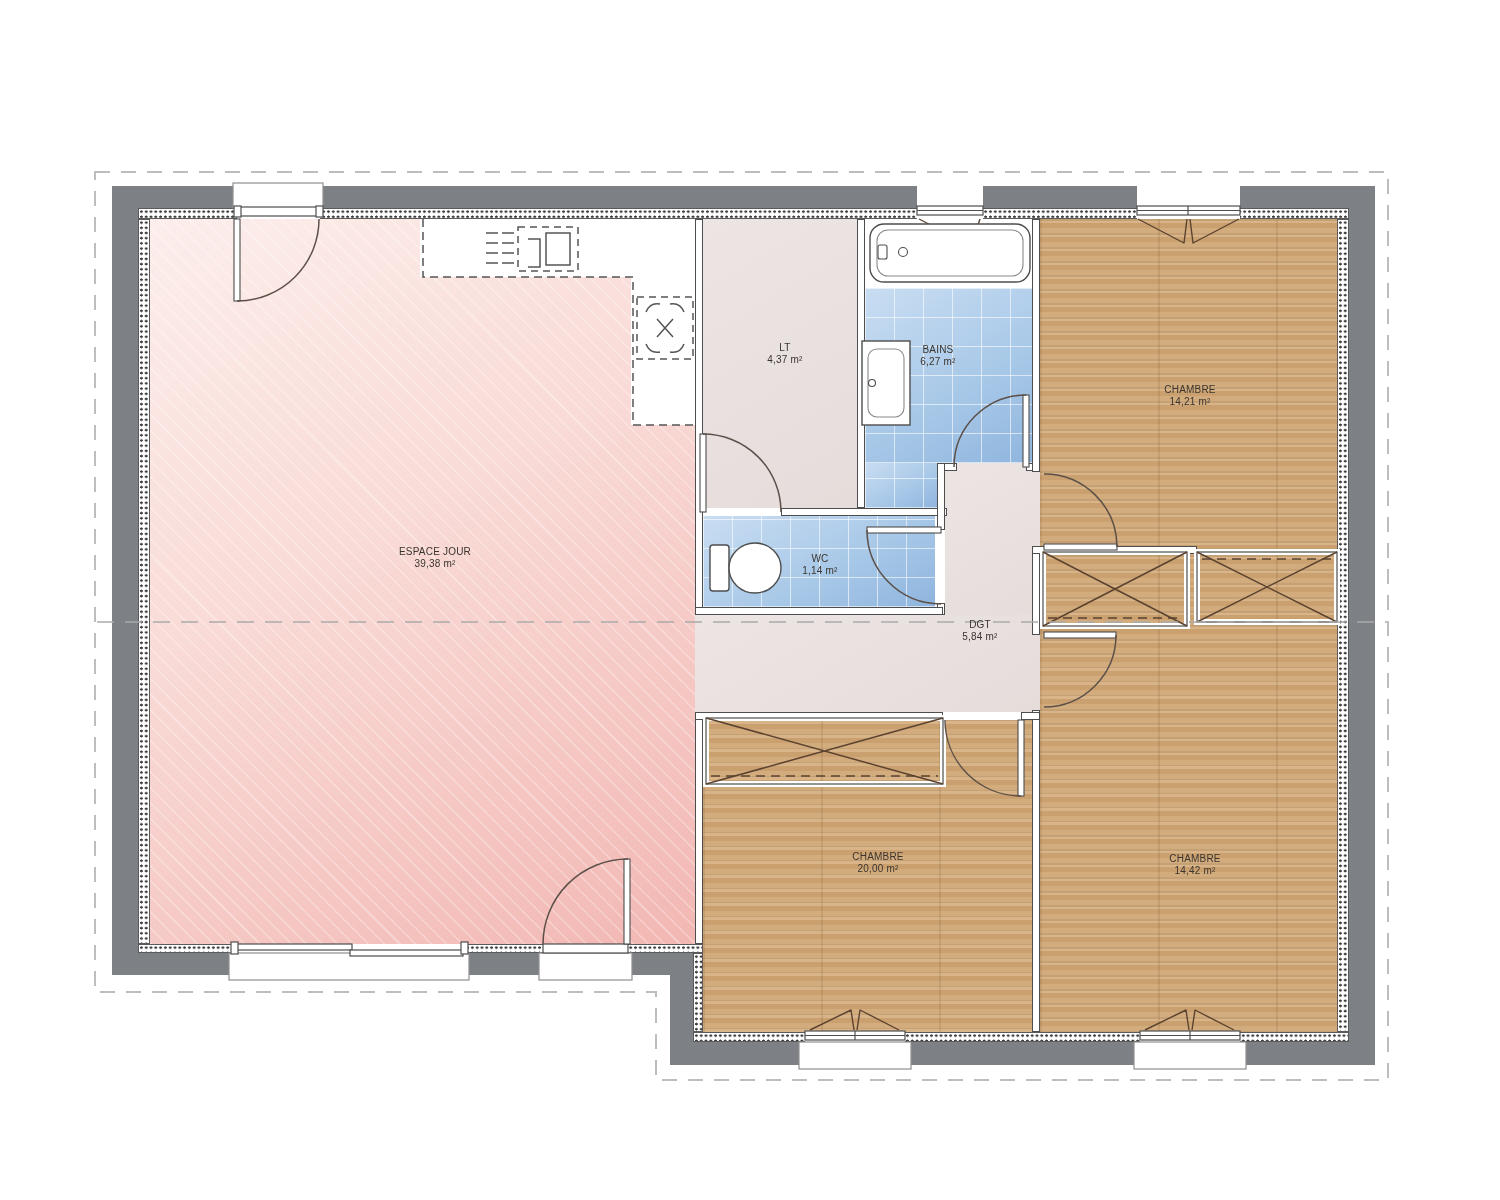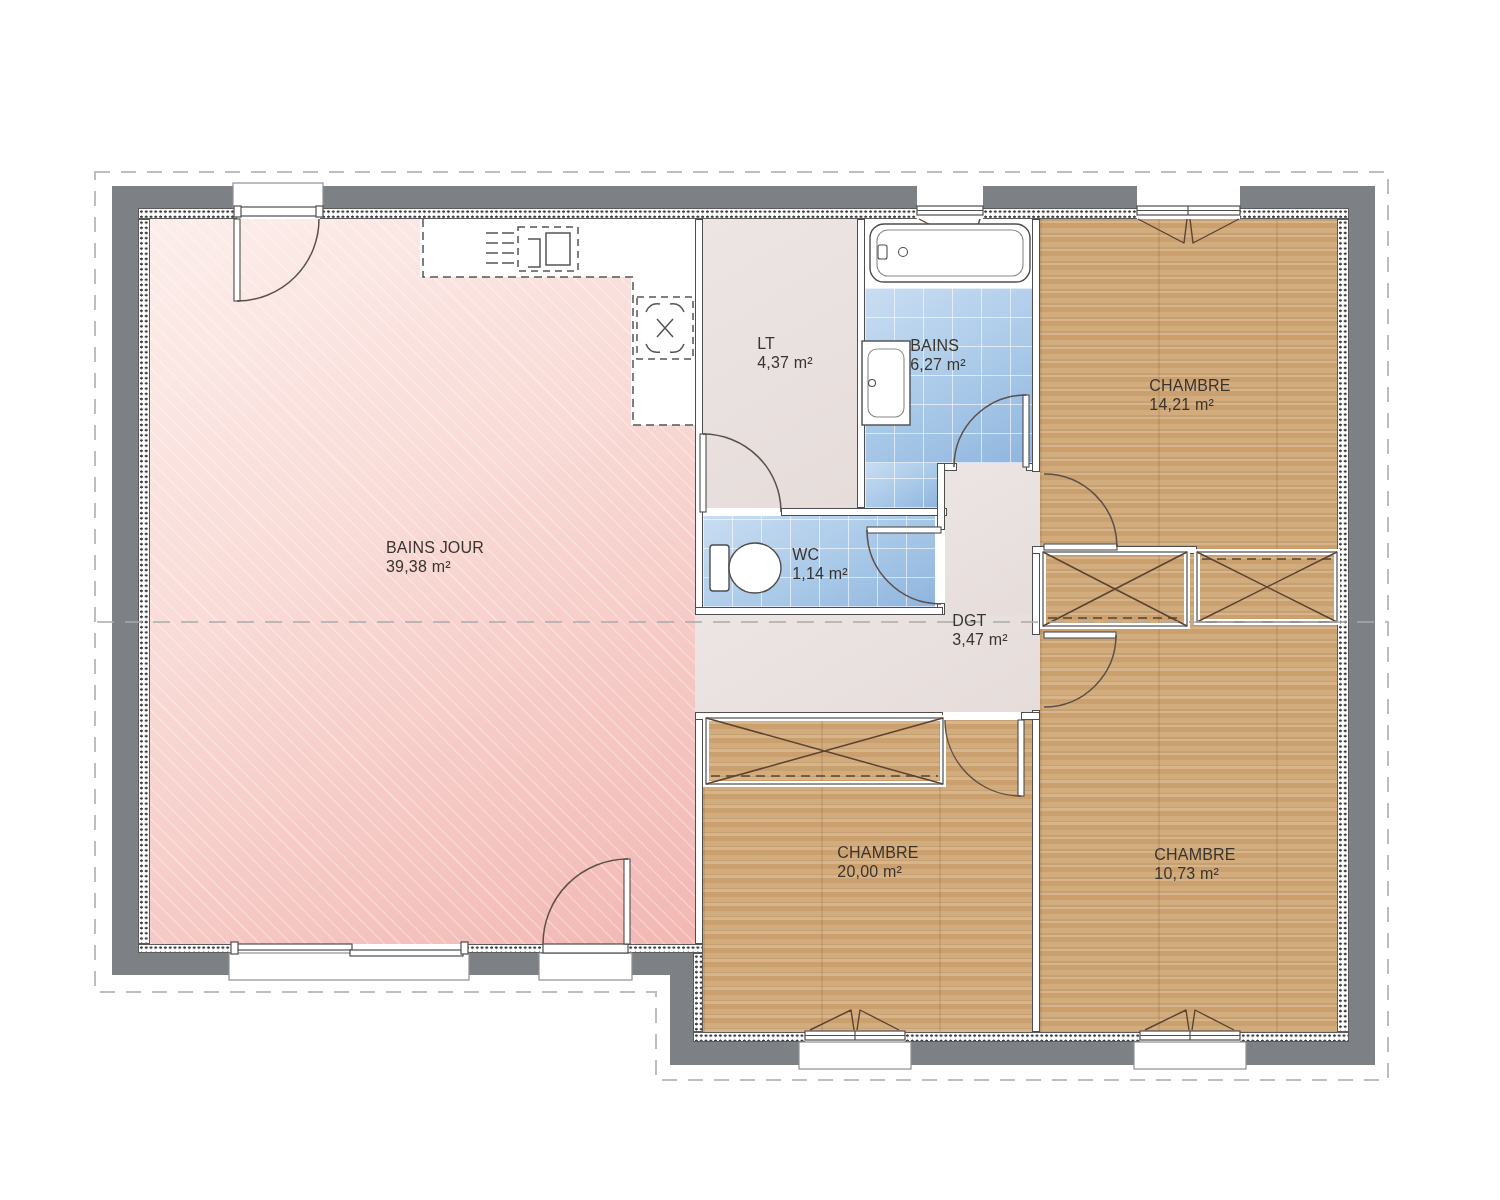--- a/index.html
+++ b/index.html
@@ -21,22 +21,22 @@
       repeating-linear-gradient(90deg, rgba(255,255,255,0.6) 0 1.2px, transparent 1.2px 29px),
       linear-gradient(150deg,#c9ddf2 0%,#a9c9e8 55%,#8fb5de 100%);}
   .beige{background:linear-gradient(150deg,#ece5e3,#e6dddb);}
   .white{background:#fff;}
   .wall{position:absolute;background:#fff;border:1.2px solid #4e4e4e;box-sizing:border-box;}
   .insul{position:absolute;background-color:#fff;
       background-image:radial-gradient(circle at 2.4px 2.6px,#3f3f3f 1.15px,transparent 1.5px);
       background-size:4.8px 5.2px;border:1px solid #5a5a5a;box-sizing:border-box;}
   .gray{position:absolute;background:var(--wall-gray,#7d8185);}
   svg.overlay{position:absolute;left:0;top:0;pointer-events:none;}
-  .room-label{position:absolute;transform:translate(-50%,-50%);text-align:left;
-      font-size:16px;line-height:1.16;color:var(--label-text,#3a342e);white-space:nowrap;letter-spacing:0.2px;}
+  .room-label{position:absolute;transform:translate(-50%,-50%);text-align:center;
+      font-size:10px;line-height:1.16;color:var(--label-text,#3a342e);white-space:nowrap;letter-spacing:0.2px;}
 </style>
 </head>
 <body>
 
 <div id="plan">
 
   <div class="abs living" style="left:150px;top:219px;width:546px;height:725px"></div>
   <div class="abs white" style="left:420px;top:219px;width:277px;height:58px"></div>
   <div class="abs white" style="left:631px;top:219px;width:66px;height:206px"></div>
   <div class="abs beige" style="left:703px;top:219px;width:154px;height:289px"></div>
@@ -222,45 +222,45 @@
         <path d="M945,720 A76,76 0 0 0 1021,796" fill="none" stroke="#5c5049" stroke-width="1.5"></path>
       </g>
     </g>
 
     <line x1="97" y1="622" x2="1388" y2="622" stroke="#ababab" stroke-width="1.5" stroke-dasharray="17 11"></line>
 
     <path d="M95,172 H1388 V1080 H656 V992 H95 Z" fill="none" stroke="#bdbdbd" stroke-width="2" stroke-dasharray="15 11"></path>
   </svg>
 
   <div class="room-label" style="left:435px;top:558px">
-    <div>BAINS JOUR</div>
+    <div>ESPACE JOUR</div>
     <div>39,38 m²</div>
   </div>
   <div class="room-label" style="left:785px;top:354px">
     <div>LT</div>
     <div>4,37 m²</div>
   </div>
   <div class="room-label" style="left:938px;top:356px">
     <div>BAINS</div>
     <div>6,27 m²</div>
   </div>
   <div class="room-label" style="left:1190px;top:396px">
     <div>CHAMBRE</div>
     <div>14,21 m²</div>
   </div>
   <div class="room-label" style="left:820px;top:565px">
     <div>WC</div>
     <div>1,14 m²</div>
   </div>
   <div class="room-label" style="left:980px;top:631px">
     <div>DGT</div>
-    <div>3,47 m²</div>
+    <div>5,84 m²</div>
   </div>
   <div class="room-label" style="left:878px;top:863px">
     <div>CHAMBRE</div>
     <div>20,00 m²</div>
   </div>
   <div class="room-label" style="left:1195px;top:865px">
     <div>CHAMBRE</div>
-    <div>10,73 m²</div>
+    <div>14,42 m²</div>
   </div>
 
 </div>
 
 </body></html>

